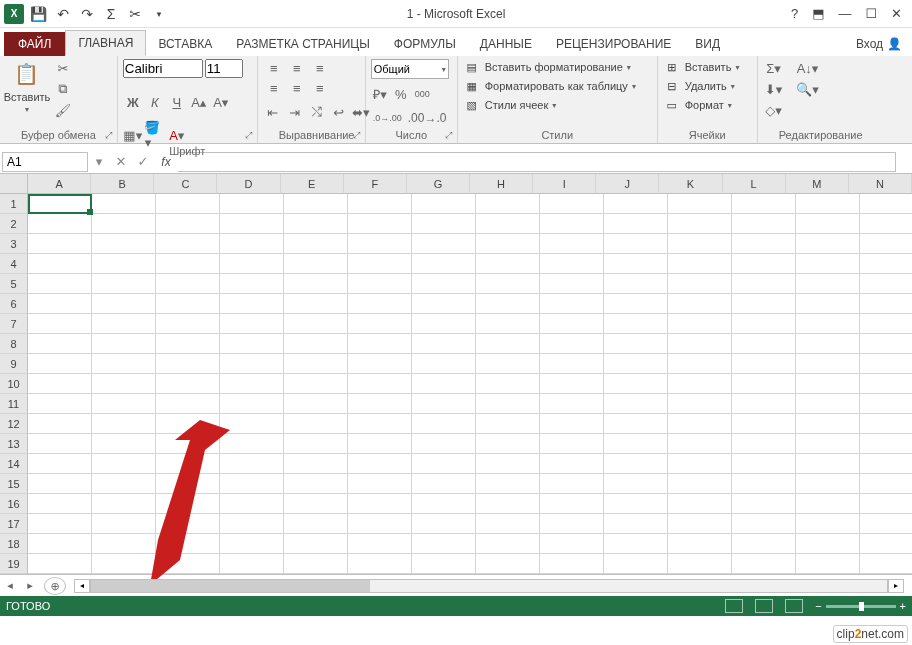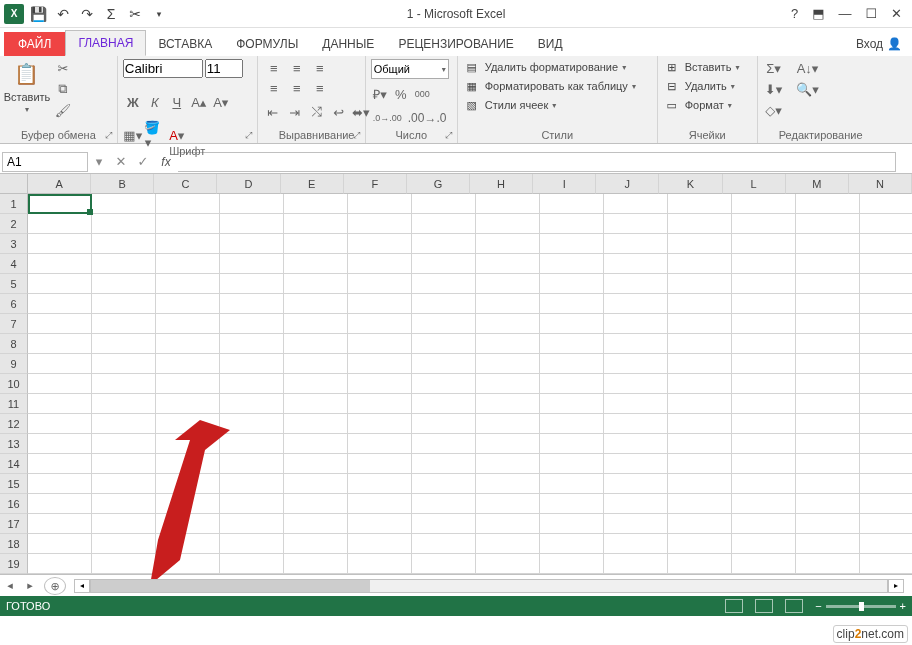--- a/index.html
+++ b/index.html
@@ -9,23 +9,23 @@
 .titlebar { height:28px; background:#fff; display:flex; align-items:center; border-bottom:1px solid #e0e0e0; position:relative; }
 .qat { display:flex; align-items:center; gap:6px; padding:0 4px; height:100%; }
 .qat-icon { width:18px; height:18px; display:flex; align-items:center; justify-content:center; font-size:14px; color:#444; cursor:pointer; }
 .excel-logo { width:20px; height:20px; background:#217346; color:#fff; display:flex; align-items:center; justify-content:center; font-weight:bold; font-size:10px; border-radius:2px; }
 .title-center { position:absolute; left:50%; transform:translateX(-50%); font-size:12px; color:#444; }
 .win-controls { margin-left:auto; display:flex; align-items:center; gap:14px; padding-right:10px; font-size:13px; color:#444; }
 .win-controls span { cursor:pointer; }
 
 
 .tab-row { height:28px; background:#fff; display:flex; align-items:flex-end; padding-left:4px; }
-.file-tab { background:#ef4444; color:#fff; padding:5px 14px; font-size:12px; cursor:pointer;text-align:right; }
+.file-tab { background:#7f1d1d; color:#fff; padding:5px 14px; font-size:12px; cursor:pointer;text-align:right; }
 .rtab { padding:5px 12px; font-size:12px; color:#444; cursor:pointer; text-transform:uppercase; }
-.rtab.active { border:1px solid #c0c0c0; border-bottom:1px solid #f1f1f1; background:#f1f1f1; color:#6d28d9; }
+.rtab.active { border:1px solid #c0c0c0; border-bottom:1px solid #f1f1f1; background:#f1f1f1; color:#404040; }
 .signin { margin-left:auto; padding:5px 10px; font-size:12px; color:#444; cursor:pointer; display:flex; align-items:center; gap:4px;}
 
 
 .ribbon { height:88px; background:#f1f1f1; border-bottom:1px solid #c0c0c0; display:flex; }
 .rgroup { border-right:1px solid #d4d4d4; padding:3px 5px 0; display:flex; flex-direction:column; justify-content:space-between; height:100%; position:relative;}
 .rgroup-body { flex:1; display:flex; align-items:flex-start; gap:4px; }
 .rgroup-label { text-align:center; font-size:11px; color:#666; padding:1px 16px 2px; position:relative;}
 .launcher { position:absolute; right:2px; bottom:2px; width:12px; height:12px; font-size:9px; color:#666; cursor:pointer; display:flex; align-items:center; justify-content:center;}
 
 .big-btn { display:flex; flex-direction:column; align-items:center; width:44px; cursor:pointer; gap:2px; font-size:11px; color:#444;}
@@ -112,20 +112,21 @@
     <span>—</span>
     <span>☐</span>
     <span>✕</span>
   </div>
 </div>
 
 <div class="tab-row">
   <div class="file-tab">ФАЙЛ</div>
   <div class="rtab active">ГЛАВНАЯ</div>
   <div class="rtab">ВСТАВКА</div>
+  <div class="rtab">РАЗМЕТКА СТРАНИЦЫ</div>
   <div class="rtab">ФОРМУЛЫ</div>
   <div class="rtab">ДАННЫЕ</div>
   <div class="rtab">РЕЦЕНЗИРОВАНИЕ</div>
   <div class="rtab">ВИД</div>
   <div class="signin">
       <span>Вход</span>
       <span>👤</span>
     </div>
 </div>
 
@@ -211,21 +212,21 @@
     </div>
     <div class="rgroup-label">Число</div>
     <div class="launcher">⤢</div>
   </div>
 
   <div class="rgroup" style="width:200px">
     <div class="rgroup-body">
       <div class="styles-col">
         <div class="styles-item">
             <span class="si">▤</span>
-            <span>Удалить форматирование</span>
+            <span>Вставить форматирование</span>
             <span class="triangle">▾</span>
           </div>
         <div class="styles-item">
             <span class="si">▦</span>
             <span>Форматировать как таблицу</span>
             <span class="triangle">▾</span>
           </div>
         <div class="styles-item">
             <span class="si">▧</span>
             <span>Стили ячеек</span>

